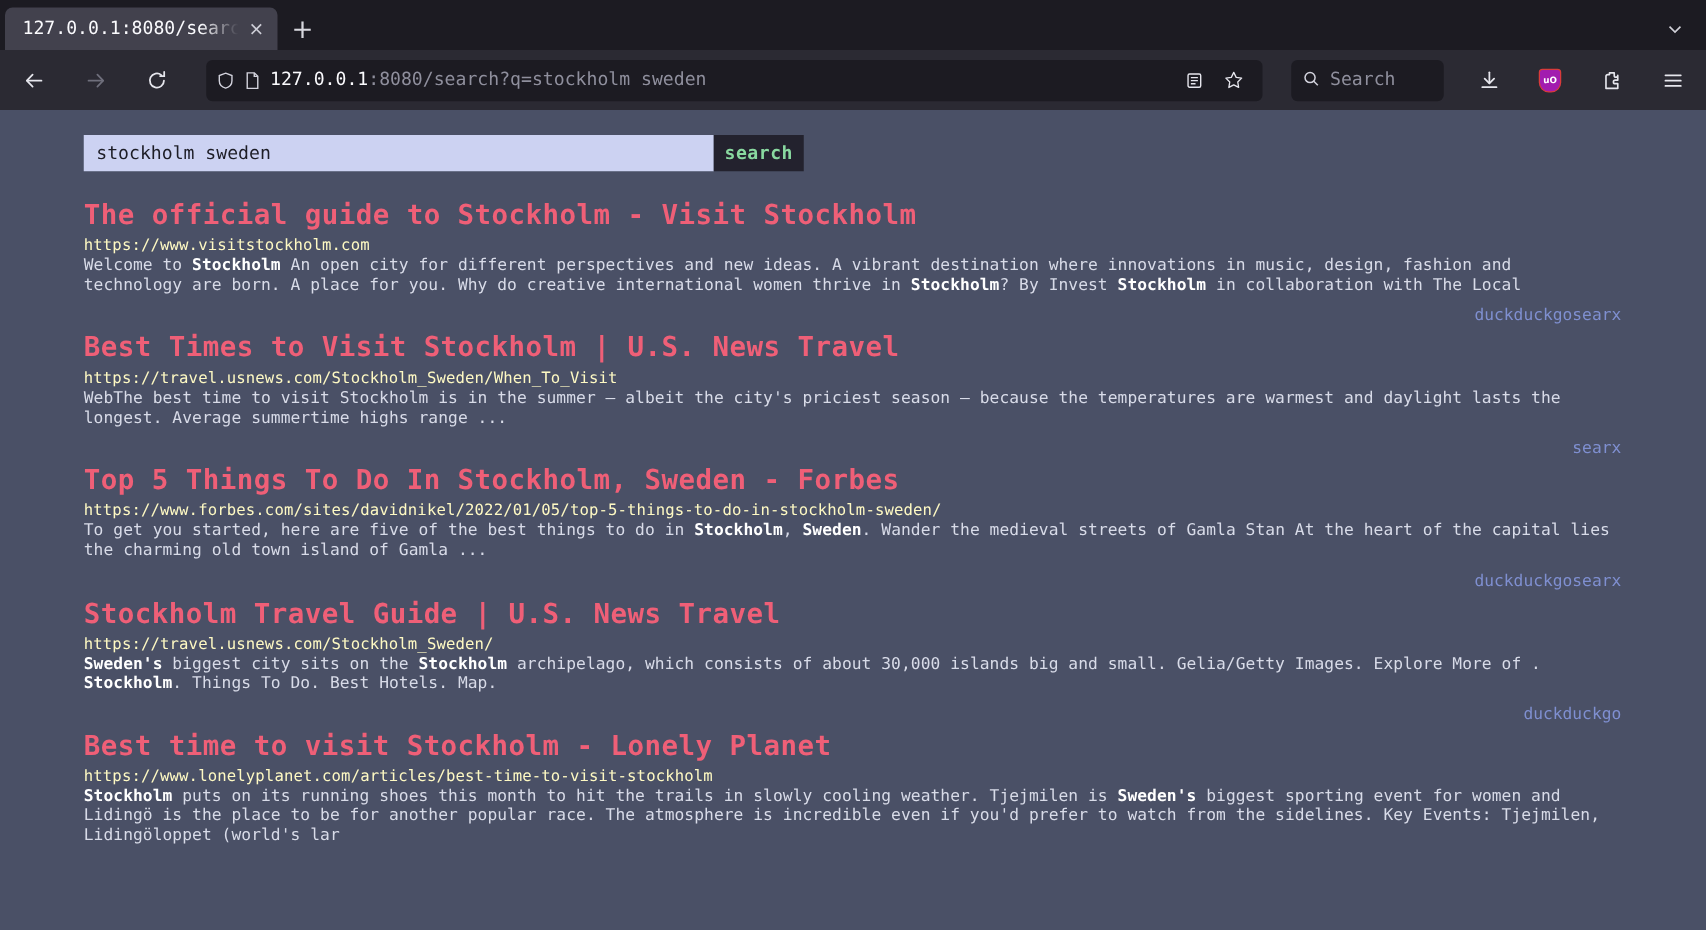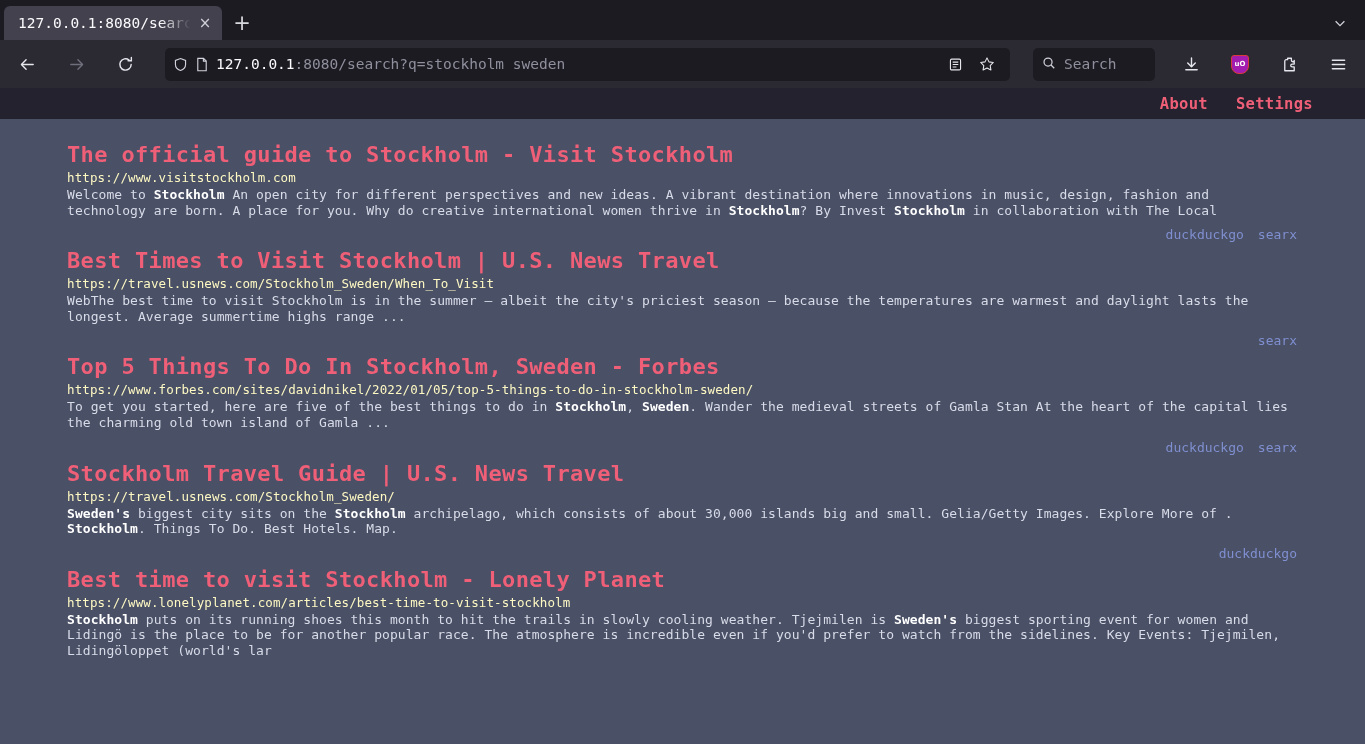--- a/index.html
+++ b/index.html
@@ -206,21 +206,21 @@
   }
   .r-snippet b { color: #ffffff; font-weight: bold; }
   .r-engines {
     text-align: right;
     color: #7f8fd0;
     font-size: 13px;
     margin-top: 9px;
     margin-right: -4px;
     height: 16px;
   }
-  .r-engines span { margin-left: 14px; }
+  .r-engines span { }
 </style>
 </head>
 <body>
 
 <div class="browser-chrome">
 
   <div class="tabstrip">
     <div class="tab">
       <span class="tab-title">127.0.0.1:8080/search</span>
       <span class="tab-close">×</span>
@@ -310,25 +310,25 @@
     <div class="navbtn">
       <svg width="17" height="17" viewBox="0 0 18 18" fill="none" stroke="currentColor" stroke-width="1.5" stroke-linecap="round">
         <path d="M2.5 4.5 H15.5 M2.5 9 H15.5 M2.5 13.5 H15.5"></path>
       </svg>
     </div>
   </div>
 </div>
 
 <div class="page">
 
-  <div class="page-header">
-    <a href="#">About</a>
-    <a href="#">Settings</a>
-  </div>
-
+
+  <form class="searchform">
+    <input class="q-input" type="text" value="stockholm sweden" style="">
+    <button class="q-submit">search</button>
+  </form>
 
   <div class="results">
       <div class="result"><a class="r-title" href="#">The official guide to Stockholm - Visit Stockholm</a><div class="r-url">https://www.visitstockholm.com</div><div class="r-snippet">Welcome to <b>Stockholm</b> An open city for different perspectives and new ideas. A vibrant destination where innovations in music, design, fashion and technology are born. A place for you. Why do creative international women thrive in <b>Stockholm</b>? By Invest <b>Stockholm</b> in collaboration with The Local</div><div class="r-engines"><span>duckduckgo</span><span>searx</span></div></div>
       <div class="result"><a class="r-title" href="#">Best Times to Visit Stockholm | U.S. News Travel</a><div class="r-url">https://travel.usnews.com/Stockholm_Sweden/When_To_Visit</div><div class="r-snippet">WebThe best time to visit Stockholm is in the summer – albeit the city's priciest season – because the temperatures are warmest and daylight lasts the longest. Average summertime highs range ...</div><div class="r-engines"><span>searx</span></div></div>
       <div class="result"><a class="r-title" href="#">Top 5 Things To Do In Stockholm, Sweden - Forbes</a><div class="r-url">https://www.forbes.com/sites/davidnikel/2022/01/05/top-5-things-to-do-in-stockholm-sweden/</div><div class="r-snippet">To get you started, here are five of the best things to do in <b>Stockholm</b>, <b>Sweden</b>. Wander the medieval streets of Gamla Stan At the heart of the capital lies the charming old town island of Gamla ...</div><div class="r-engines"><span>duckduckgo</span><span>searx</span></div></div>
       <div class="result"><a class="r-title" href="#">Stockholm Travel Guide | U.S. News Travel</a><div class="r-url">https://travel.usnews.com/Stockholm_Sweden/</div><div class="r-snippet"><b>Sweden's</b> biggest city sits on the <b>Stockholm</b> archipelago, which consists of about 30,000 islands big and small. Gelia/Getty Images. Explore More of . <b>Stockholm</b>. Things To Do. Best Hotels. Map.</div><div class="r-engines"><span>duckduckgo</span></div></div>
       <div class="result"><a class="r-title" href="#">Best time to visit Stockholm - Lonely Planet</a><div class="r-url">https://www.lonelyplanet.com/articles/best-time-to-visit-stockholm</div><div class="r-snippet"><b>Stockholm</b> puts on its running shoes this month to hit the trails in slowly cooling weather. Tjejmilen is <b>Sweden's</b> biggest sporting event for women and Lidingö is the place to be for another popular race. The atmosphere is incredible even if you'd prefer to watch from the sidelines. Key Events: Tjejmilen, Lidingöloppet (world's lar</div><div class="r-engines"></div></div>
     </div>
 </div>
 

